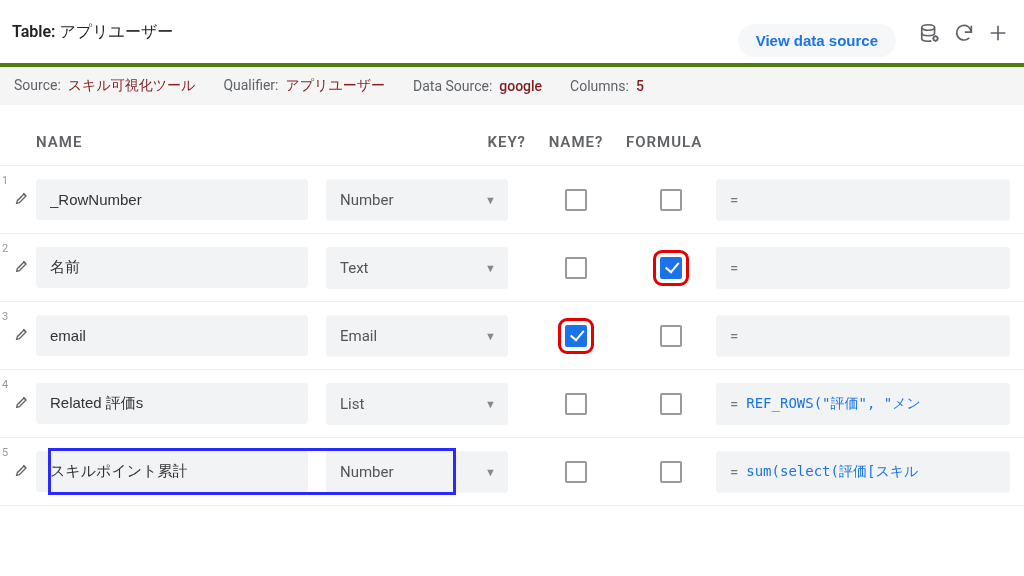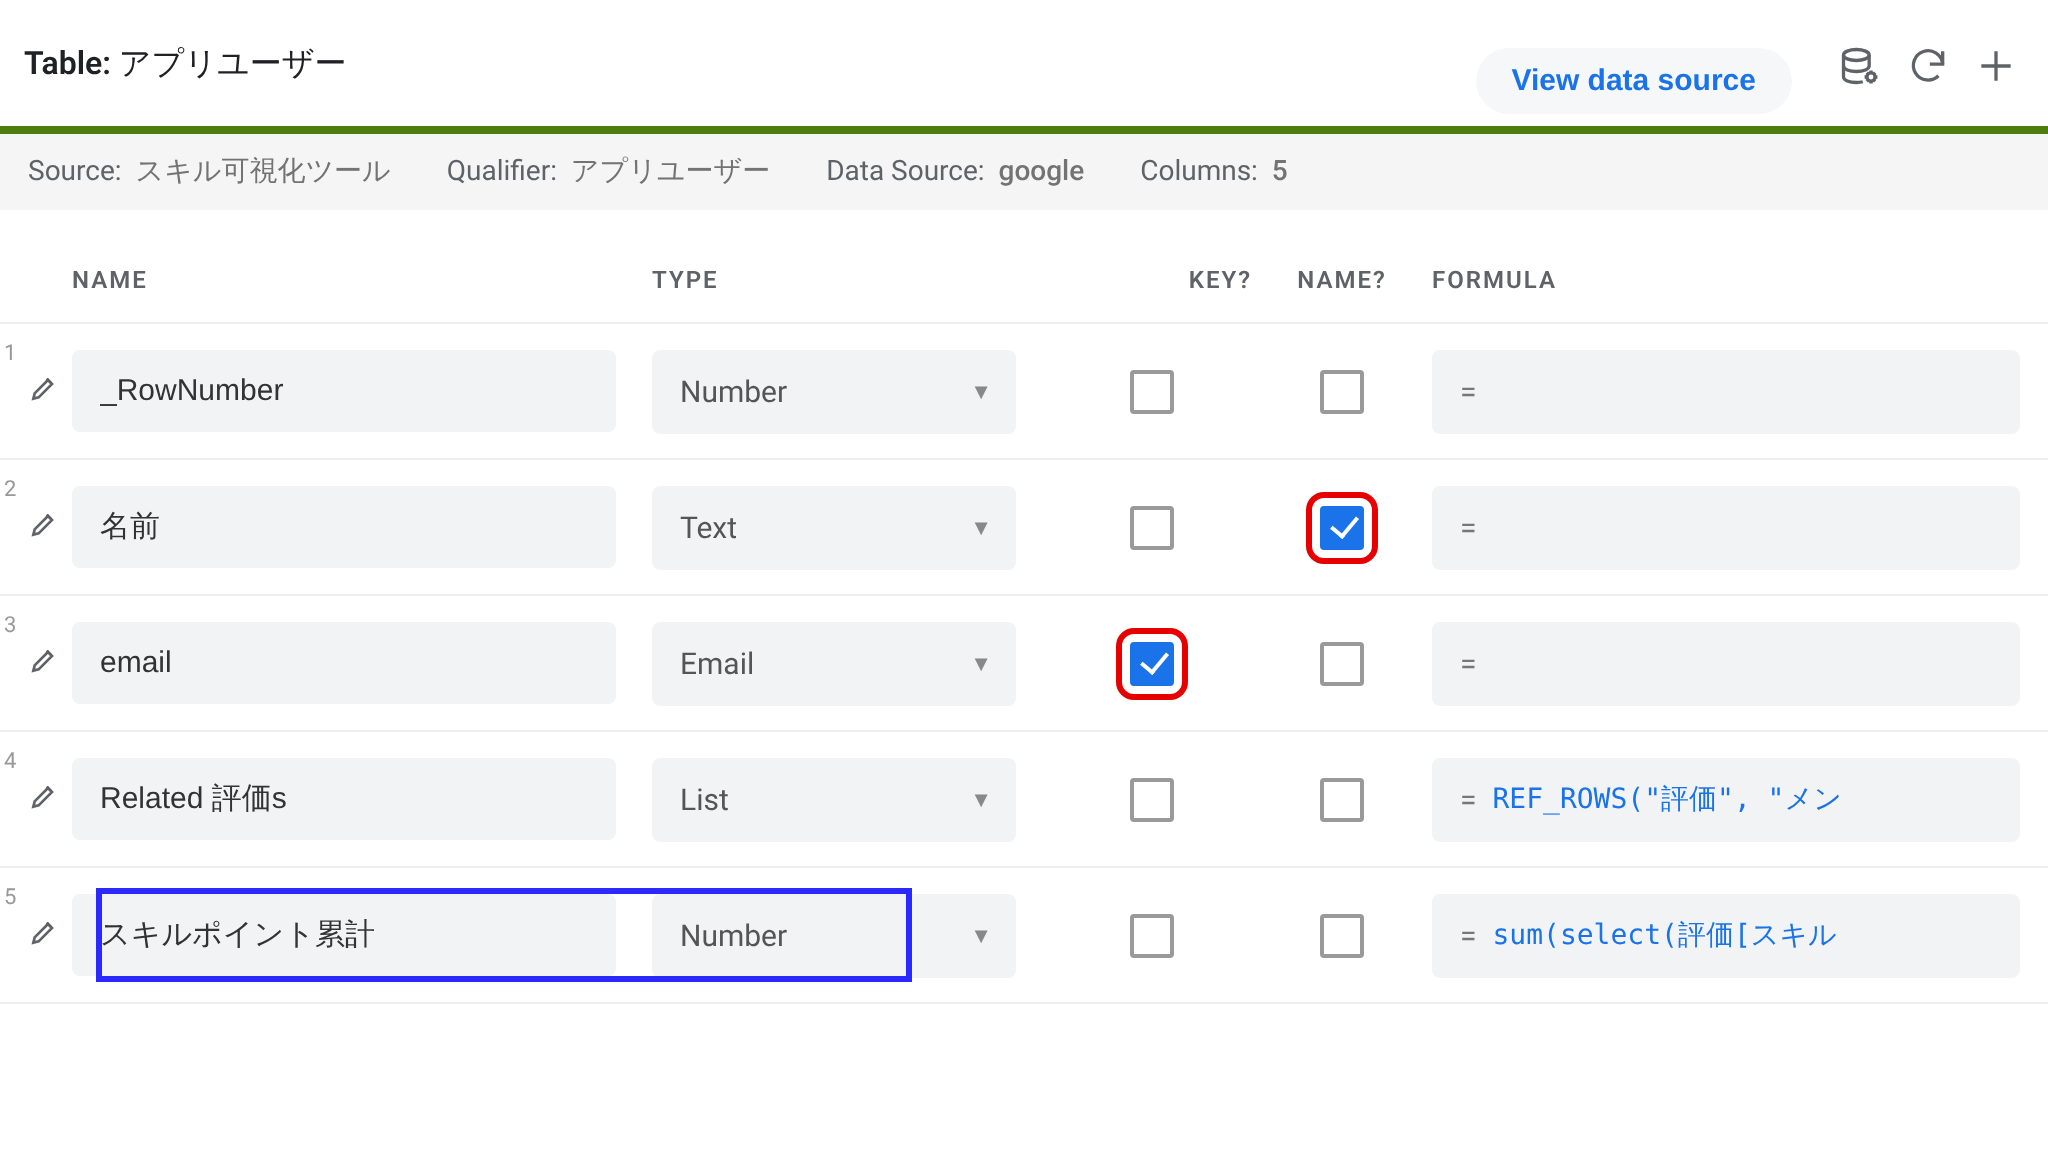--- a/index.html
+++ b/index.html
@@ -42,27 +42,27 @@
 
 .sub-bar {
   display: flex;
   align-items: center;
   gap: 28px;
   padding: 10px 14px;
   background: #f5f5f5;
   font-size: 14px;
   color: #5f6368;
 }
-.sub-bar .val { color: #737373; font-weight: 500; }
+.sub-bar .val { color: #7f1d1d; font-weight: 500; }
 
 .table-head {
   display: grid;
   grid-template-columns: 28px 290px 200px 100px 90px 1fr;
   padding: 28px 28px 14px 8px;
-  font-size: 12px;
+  font-size: 15px;
   letter-spacing: 1px;
   color: #5f6368;
   font-weight: 600;
 }
 .col-rows { border-top: 1px solid #eee; }
 .col-row {
   display: grid;
   grid-template-columns: 28px 290px 200px 100px 90px 1fr;
   align-items: center;
   padding: 10px 14px 10px 8px;
@@ -180,21 +180,20 @@
 <div class="sub-bar">
   <span><span>Source:</span> &nbsp;<span class="val">スキル可視化ツール</span></span>
   <span><span>Qualifier:</span> &nbsp;<span class="val">アプリユーザー</span></span>
   <span><span>Data Source:</span> &nbsp;<span class="val">google</span></span>
   <span><span>Columns:</span> &nbsp;<span class="val">5</span></span>
 </div>
 
 <div class="table-head">
   <span></span>
   <span>NAME</span>
-  <span>TYPE</span>
   <span style="text-align:right">KEY?</span>
   <span style="text-align:center">NAME?</span>
   <span>FORMULA</span>
 </div>
 
 <div class="col-rows" id="rows">
     <div class="col-row">
       <div class="edit-col">
         <span class="row-index" style="position:absolute;left:2px;top:6px;">1</span>
   <span><svg viewBox="0 0 24 24">

